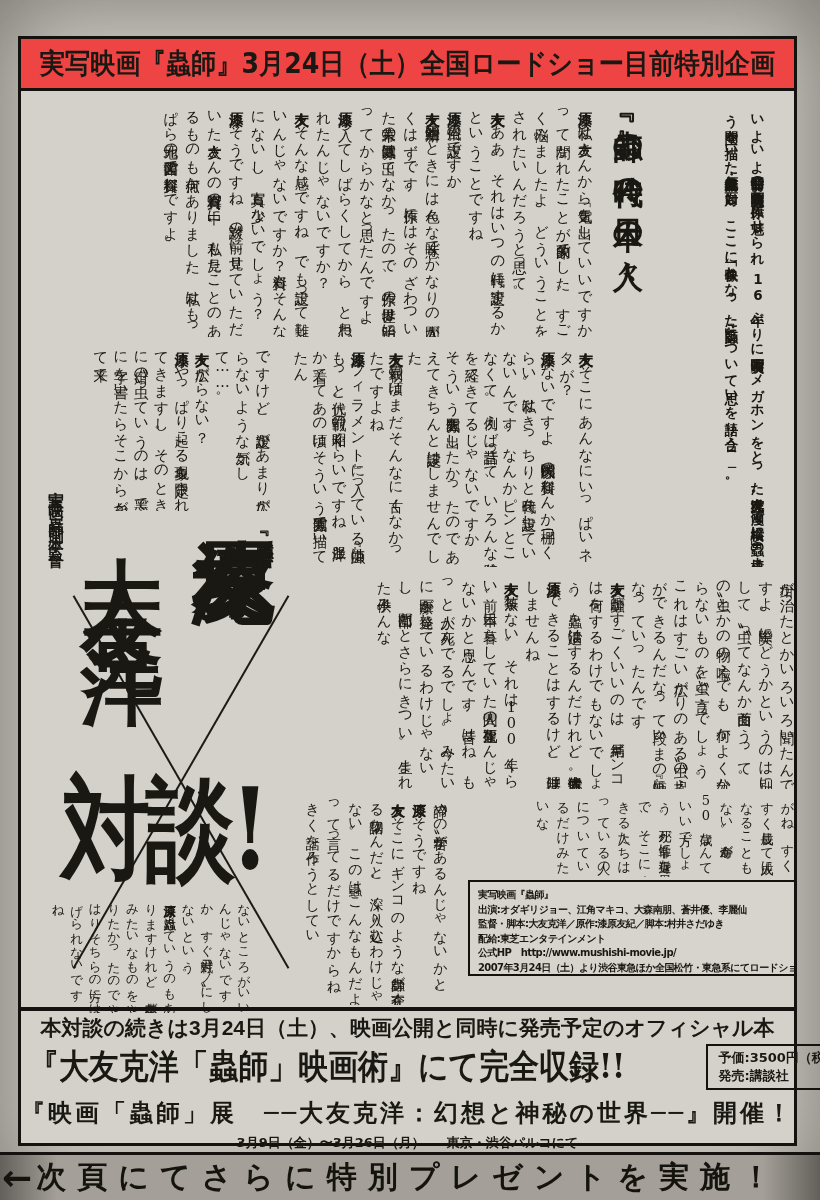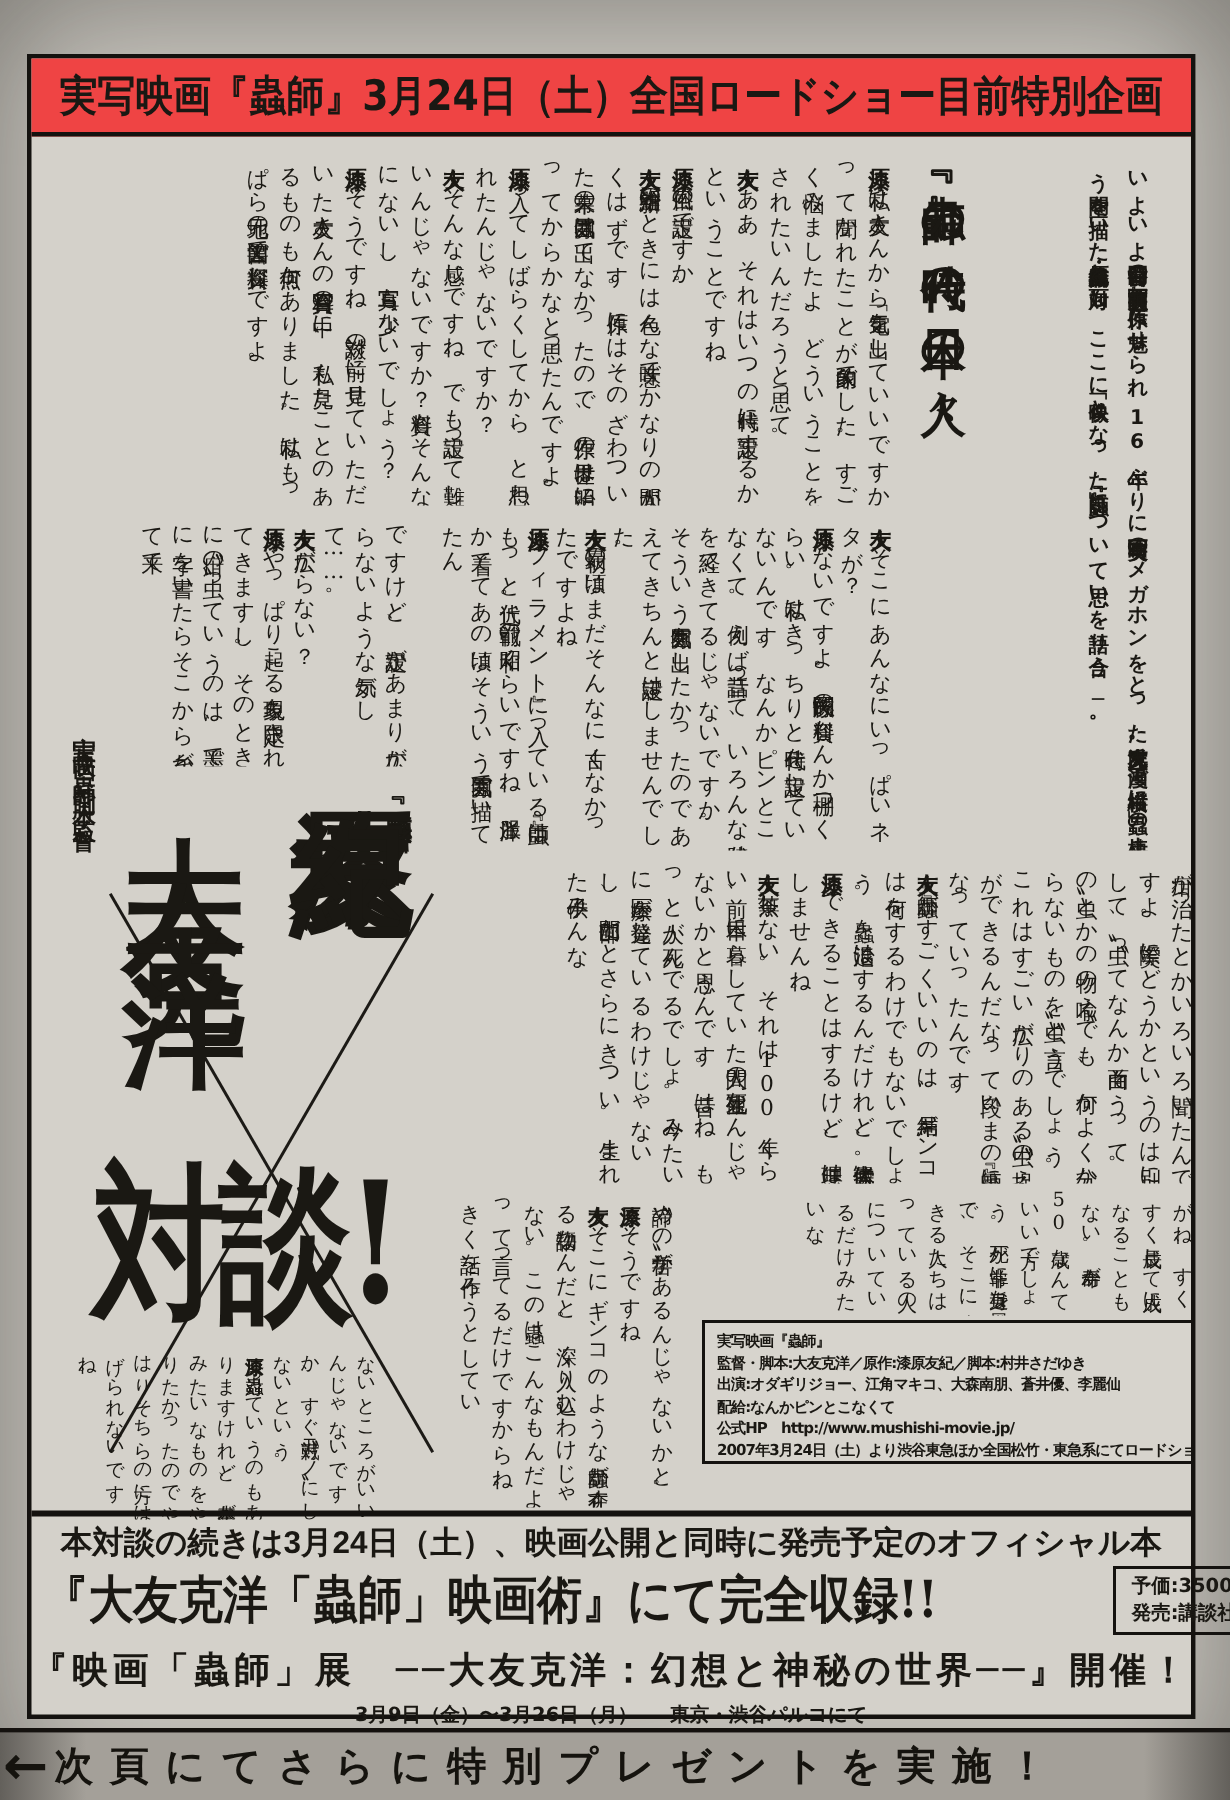--- a/index.html
+++ b/index.html
@@ -52,37 +52,37 @@
   
   #credits{position:absolute;left:447px;top:841px;width:328px;height:96px;z-index:3;
     border:2px solid #14120f;background:#d7d4cd;padding:6px 8px;box-sizing:border-box;
     font-family:"DejaVu Sans","Liberation Sans",sans-serif;font-weight:700;
     font-size:10px;letter-spacing:-.6px;line-height:14.6px;overflow:hidden;}
   #credits p{margin:0;white-space:nowrap;}
   
   .promo{position:absolute;left:0;top:968px;width:100%;border-top:4px solid #14120f;z-index:3;}
   .promo-line1{text-align:center;margin-top:3px;white-space:nowrap;overflow:hidden;
     font-family:Liberation Sans, sans-serif;font-weight:900;font-size:21px;}
-  .promo-row{display:flex;align-items:center;padding:2px 8px 0 8px;gap:36px;}
+  .promo-row{display:flex;align-items:center;padding:2px 8px 0 8px;}
   .promo-line2{flex:1;font-size:34px;font-weight:900;white-space:nowrap;
     transform:scaleX(.88);transform-origin:left center;}
   .price-box{border:2px solid #14120f;padding:3px 10px;line-height:18px;white-space:nowrap;
     font-family:"DejaVu Sans","Liberation Sans",sans-serif;font-size:13px;font-weight:700;}
   .promo-line3{text-align:center;font-size:24px;font-weight:700;letter-spacing:3px;
     margin-top:7px;white-space:nowrap;}
   .promo-line4{display:flex;justify-content:center;gap:22px;margin-top:5px;white-space:nowrap;
     font-family:"DejaVu Sans","Liberation Sans",sans-serif;font-size:13px;font-weight:700;}
   
   .footer-bar{position:absolute;left:0;top:1152px;width:820px;height:45px;z-index:4;
     background:linear-gradient(90deg,#63605b,#a4a099 7%,#a4a099 93%,#63605b);
     border-top:3px solid #14110e;border-bottom:2px solid #14110e;
     display:flex;align-items:center;color:#15130e;
     font-family:"DejaVu Sans","Liberation Sans",sans-serif;font-weight:900;}
   .footer-arrow{font-size:36px;margin:0 4px 0 2px;line-height:1;}
-  .footer-text{font-size:26px;letter-spacing:11px;white-space:nowrap;}
+  .footer-text{font-size:30px;letter-spacing:11px;white-space:nowrap;}
 </style>
 </head>
 <body>
 
 <div class="paper"></div>
 
 <div class="smudge" style="left:380px;top:120px;width:160px;height:420px;"></div>
 <div class="smudge" style="left:545px;top:600px;width:140px;height:300px;"></div>
 <div class="smudge" style="left:100px;top:180px;width:120px;height:220px;background:rgba(45,42,38,.05);"></div>
 <div class="smudge" style="left:300px;top:1020px;width:190px;height:120px;"></div>
@@ -140,23 +140,23 @@
   <div class="cross-line c1"></div>
   <div class="cross-line c2"></div>
   <div class="vtext" id="label-right">『蟲師』原作者</div>
   <div class="vtext" id="name-right">漆原友紀</div>
   <div class="vtext" id="label-left">実写映画『蟲師』脚本・監督</div>
   <div class="vtext" id="name-left">大友克洋</div>
   <div id="taidan">対談!</div>
 
   <div id="credits">
       <p>実写映画『蟲師』</p>
+      <p>出演:オダギリジョー、江角マキコ、大森南朋、蒼井優、李麗仙</p>
       <p>監督・脚本:大友克洋／原作:漆原友紀／脚本:村井さだゆき</p>
-      <p>出演:オダギリジョー、江角マキコ、大森南朋、蒼井優、李麗仙</p>
-      <p>配給:なんかピンとこなくて</p>
+      <p>配給:東芝エンタテインメント</p>
       <p>公式HP　http://www.mushishi-movie.jp/</p>
       <p>2007年3月24日（土）より渋谷東急ほか全国松竹・東急系にてロードショー</p>
     </div>
 
   <div class="promo">
     <div class="promo-line1">本対談の続きは3月24日（土）、映画公開と同時に発売予定のオフィシャル本</div>
     <div class="promo-row">
       <div class="promo-line2">『大友克洋「蟲師」映画術』にて完全収録!!</div>
       <div class="price-box">
         <div>予価:3500円（税込）</div>

